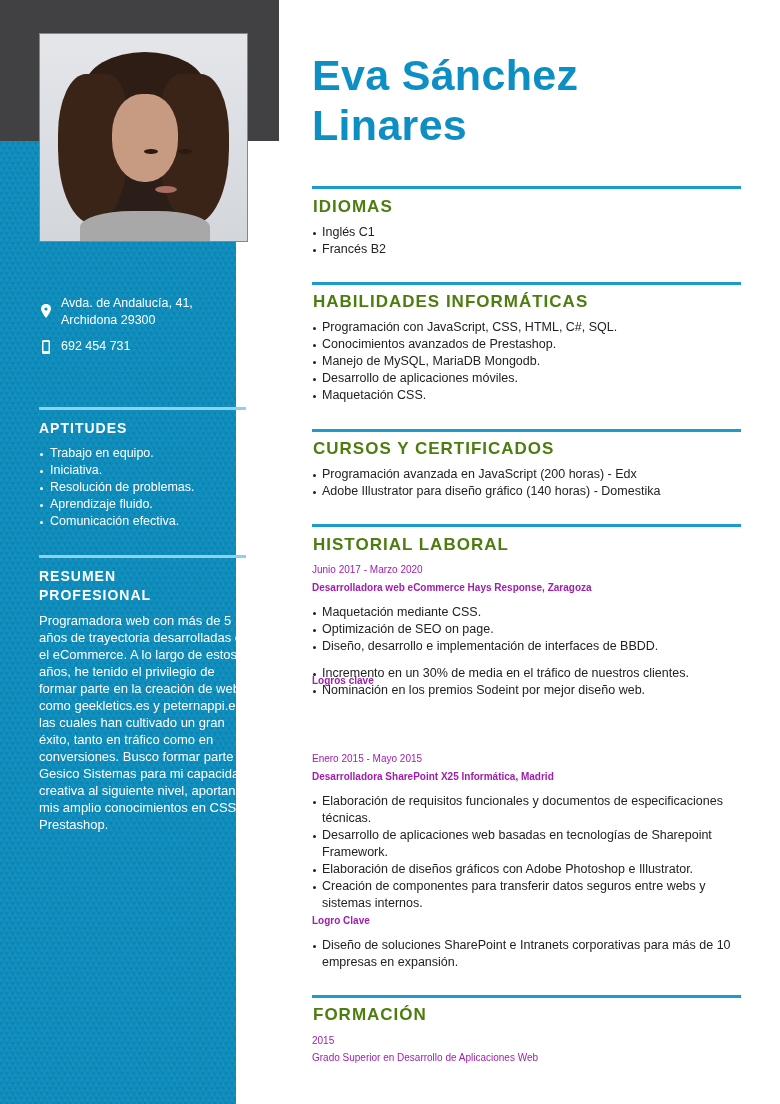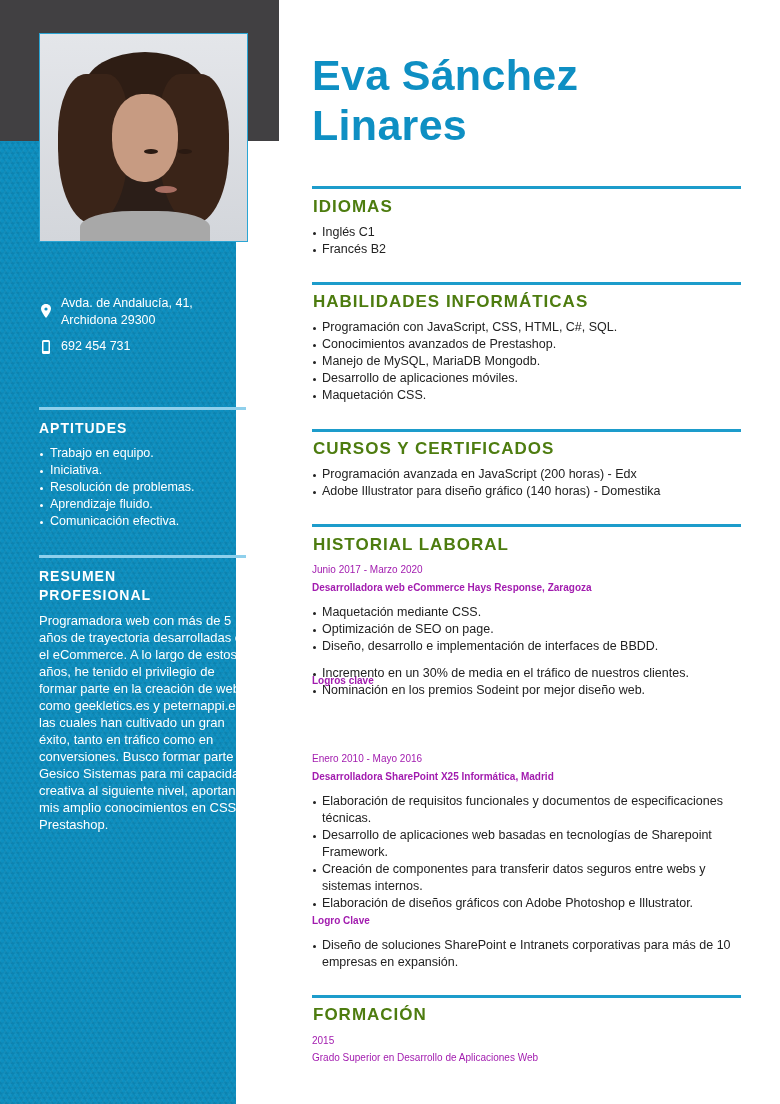--- a/index.html
+++ b/index.html
@@ -151,27 +151,27 @@
   <li>Maquetación mediante CSS.</li>
   <li>Optimización de SEO on page.</li>
   <li>Diseño, desarrollo e implementación de interfaces de BBDD.</li>
 </ul>
 <div class="line bold" style="top:672px;">Logros clave</div>
 <ul class="list" style="top:665px;">
   <li>Incremento en un 30% de media en el tráfico de nuestros clientes.</li>
   <li>Nominación en los premios Sodeint por mejor diseño web.</li>
 </ul>
 
-<div class="line" style="top:750px;">Enero 2010 - Mayo 2016</div>
+<div class="line" style="top:750px;">Enero 2015 - Mayo 2015</div>
 <div class="line bold" style="top:768px;">Desarrolladora SharePoint X25 Informática, Madrid</div>
 <ul class="list" style="top:793px;width:425px;">
   <li>Elaboración de requisitos funcionales y documentos de especificaciones técnicas.</li>
   <li>Desarrollo de aplicaciones web basadas en tecnologías de Sharepoint Framework.</li>
+  <li>Elaboración de diseños gráficos con Adobe Photoshop e Illustrator.</li>
   <li>Creación de componentes para transferir datos seguros entre webs y sistemas internos.</li>
-  <li>Elaboración de diseños gráficos con Adobe Photoshop e Illustrator.</li>
 </ul>
 <div class="line bold" style="top:912px;">Logro Clave</div>
 <ul class="list" style="top:937px;width:425px;">
   <li>Diseño de soluciones SharePoint e Intranets corporativas para más de 10 empresas en expansión.</li>
 </ul>
 
 <div class="rule" style="top:995px;"></div>
 <div class="sec-title" style="top:1006px;">FORMACIÓN</div>
 <div class="line" style="top:1032px;">2015</div>
 <div class="line" style="top:1049px;">Grado Superior en Desarrollo de Aplicaciones Web</div>

